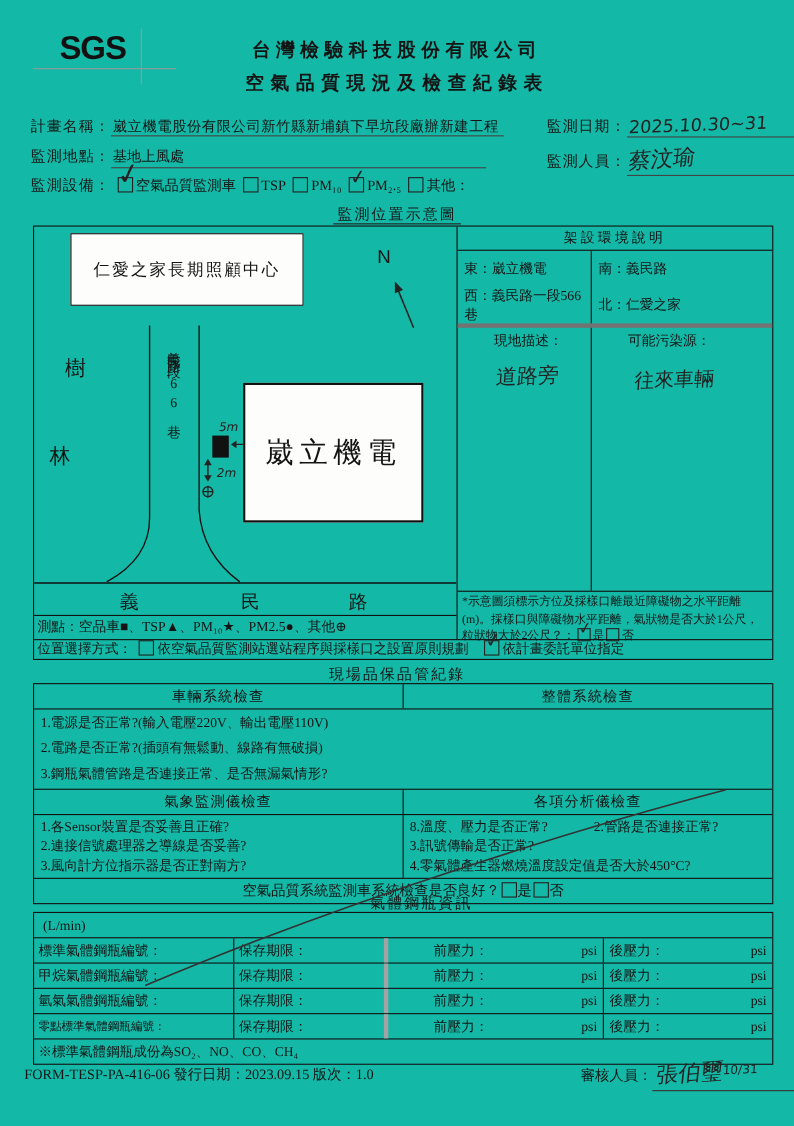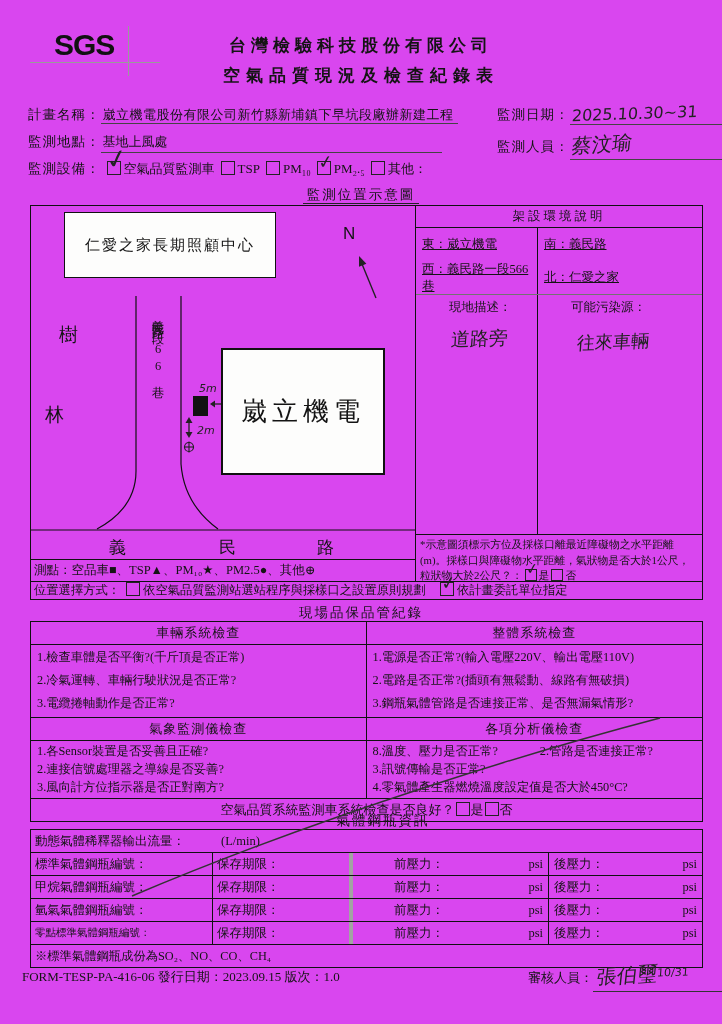--- a/index.html
+++ b/index.html
@@ -1,16 +1,16 @@
 <!DOCTYPE html>
 <html><head>
 <meta charset="utf-8">
 <style>
   html,body{margin:0;padding:0;background:#e8e8e8;}
-  .page{position:relative;width:722px;height:1024px;margin:0 auto;background:#d946ef;color:#141414;
+  .page{position:relative;width:722px;height:1024px;margin:0 auto;background:#14b8a6;color:#141414;
         font-family:"Liberation Serif","DejaVu Serif",serif;font-size:13px;overflow:hidden;}
   
   .logo-wrap{position:absolute;left:40px;top:26px;width:110px;height:50px;}
   .logo-hline{position:absolute;left:-10px;top:36px;width:130px;height:1px;background:#9a9a9a;}
   .logo-vline{position:absolute;left:88px;top:0;width:1px;height:50px;background:#9a9a9a;}
   .logo-text{position:absolute;left:14px;top:2px;font-family:"Liberation Sans",sans-serif;
              font-weight:bold;font-size:30px;letter-spacing:-1px;color:#111;}
   .company{position:absolute;left:0;right:0;top:34px;text-align:center;font-size:17px;letter-spacing:5px;font-weight:bold;}
   .form-title{position:absolute;left:0;right:0;top:64px;text-align:center;font-size:17px;letter-spacing:6px;font-weight:bold;}
   
@@ -46,21 +46,21 @@
               text-orientation:upright;font-size:12.5px;letter-spacing:3px;}
   .factory-box{position:absolute;left:190px;top:142px;width:160px;height:123px;border:2px solid #111;
                display:flex;align-items:center;justify-content:center;font-size:26px;letter-spacing:5px;background:#fdfdfc;}
   .road-char{position:absolute;top:330px;font-size:17px;letter-spacing:1px;}
   .rc0{left:78px;} .rc1{left:188px;} .rc2{left:286px;}
   .legend-row{position:absolute;left:0;right:0;bottom:0;height:21px;border-top:1px solid #111;
               font-size:12.5px;line-height:20px;padding-left:3px;white-space:nowrap;}
   
   .env-col{position:absolute;left:385px;top:0;width:286px;height:375px;font-size:12.5px;}
   .env-title{height:21px;border-bottom:1px solid #111;text-align:center;line-height:21px;letter-spacing:3px;}
-  .env-dirs{display:grid;grid-template-columns:122px 1fr;grid-auto-rows:33px;border-bottom:1px solid #737373;text-decoration:underline;}
+  .env-dirs{display:grid;grid-template-columns:122px 1fr;grid-auto-rows:33px;border-bottom:4px solid #737373;}
   .env-dirs > div{display:flex;align-items:center;padding-left:6px;}
   .env-dirs > div:nth-child(odd){border-right:1px solid #111;}
   .env-desc{display:grid;grid-template-columns:122px 1fr;height:239px;border-bottom:1px solid #111;}
   .env-desc > div{padding:4px 0 0 6px;margin-left:27px;}
   .env-desc > div:first-child{border-right:1px solid #111;}
   .hw-site{font-size:19px;margin:10px 0 0 2px;}
   .hw-pol{font-size:18px;margin:14px 0 0 6px;}
   .env-note{padding:2px 4px;font-size:10.8px;line-height:1.45;}
   .env-note .cb{width:10px;height:10px;margin:0 2px 0 2px;}
   .env-note .cb .mk{font-size:15px;top:-8px;}
@@ -202,25 +202,20 @@
     </div>
   </div>
 
   <div class="qa-title">現場品保品管紀錄</div>
   <div class="qtable">
     <div class="qrow">
       <div class="qcell ql qhead">車輛系統檢查</div>
       <div class="qcell qhead">整體系統檢查</div>
     </div>
     <div class="qrow">
-      <div class="qcell ql qitems">
-        <div>1.檢查車體是否平衡?(千斤頂是否正常)</div>
-        <div>2.冷氣運轉、車輛行駛狀況是否正常?</div>
-        <div>3.電纜捲軸動作是否正常?</div>
-      </div>
       <div class="qcell qitems">
         <div>1.電源是否正常?(輸入電壓220V、輸出電壓110V)</div>
         <div>2.電路是否正常?(插頭有無鬆動、線路有無破損)</div>
         <div>3.鋼瓶氣體管路是否連接正常、是否無漏氣情形?</div>
       </div>
     </div>
     <div class="qrow">
       <div class="qcell ql qhead">氣象監測儀檢查</div>
       <div class="qcell qhead">各項分析儀檢查</div>
     </div>
@@ -241,21 +236,20 @@
     <div class="qrow">
       <div class="qfinal">
         <span>空氣品質系統監測車系統檢查是否良好？</span><span class="cb"><span class="mk"></span></span><span>是</span><span class="cb"><span class="mk"></span></span><span>否</span>
       </div>
     </div>
   </div>
 
   <div class="gas-title">氣體鋼瓶資訊</div>
   <div class="gtable">
     <div class="grow">
-      <span class="gc-flow">動態氣體稀釋器輸出流量：</span>
       <span class="gc-unit">(L/min)</span>
     </div>
     <div class="grow">
       <span class="gc-label">標準氣體鋼瓶編號：</span>
       <span class="gc-exp">保存期限：</span>
       <span class="gc-pre">
           <span>前壓力：</span>
           <span>psi</span>
         </span>
       <span class="gc-post">

